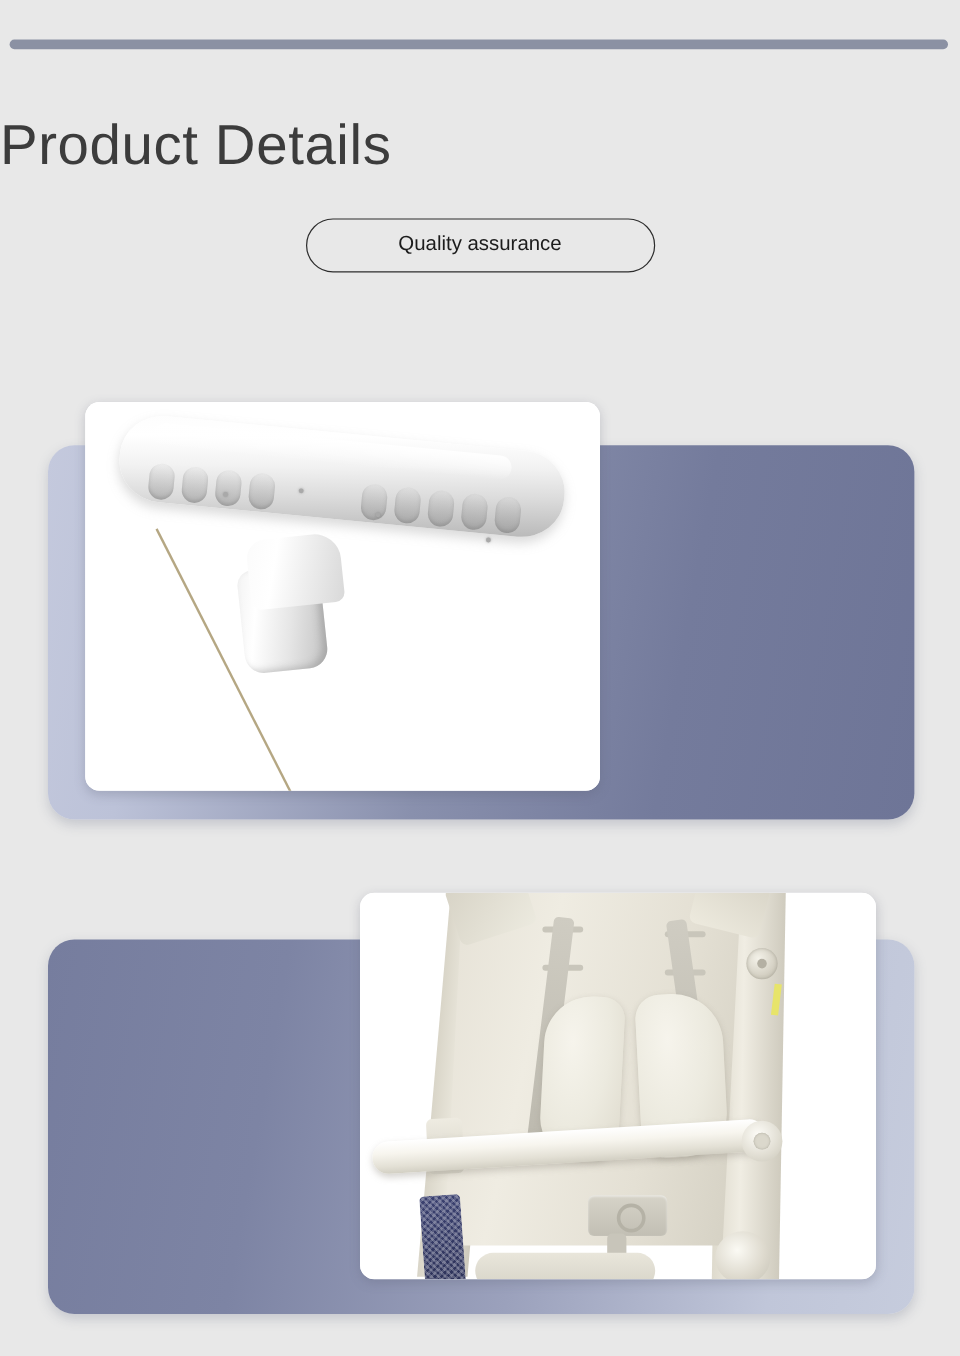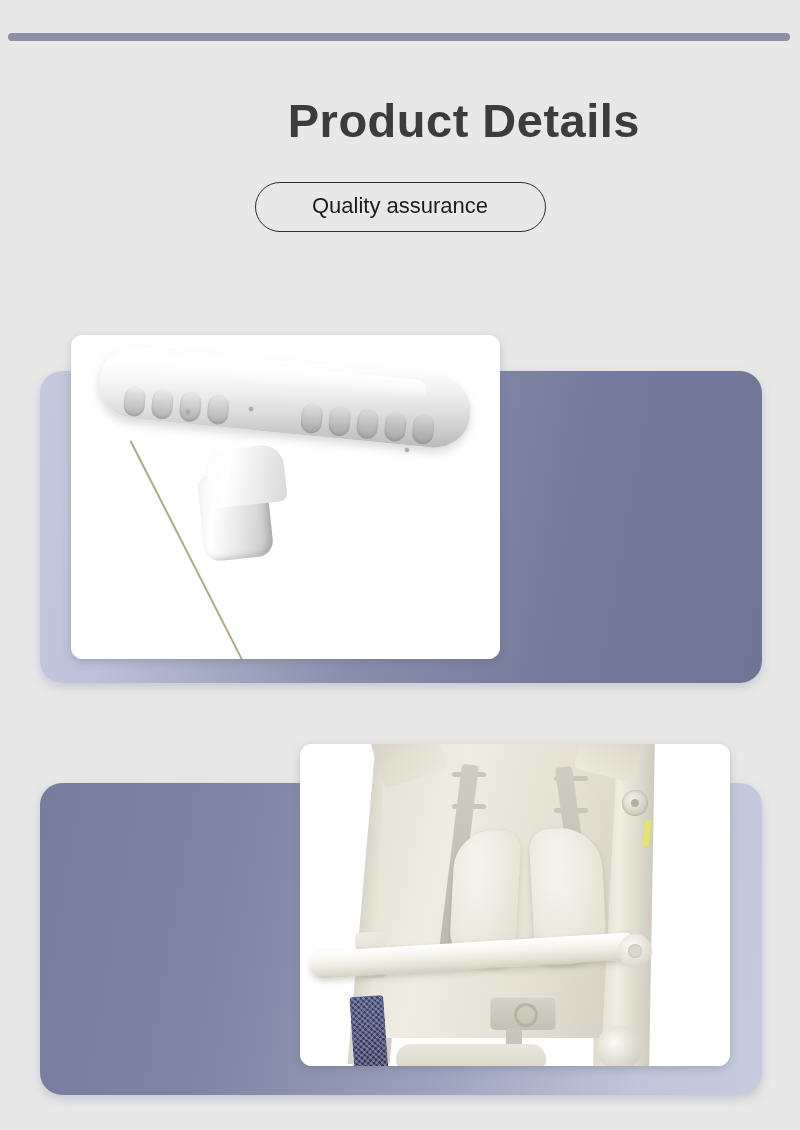--- a/index.html
+++ b/index.html
@@ -17,34 +17,34 @@
   
   .top-rule {
     position:absolute; left:8px; top:33px;
     width:782px; height:8px;
     background:#8b91a3; border-radius:4px;
   }
 
   
   .page-title {
     position:absolute; left:0; top:95px; width:640px;
-    text-align:right;
-    font-size:47px; font-weight:700; letter-spacing:0.5px;
+    text-align:left;
+    font-size:47px; font-weight:400; letter-spacing:0.5px;
     color:#3c3c3c; line-height:1.1;
   }
 
   .badge-wrap {
     position:absolute; left:0; top:182px; width:800px;
     display:flex; justify-content:center;
   }
   .badge {
     border:1.4px solid #2c2c2c;
     border-radius:26px;
     padding:11px 40px 13px;
-    font-size:22px; color:#1c1c1c;
+    font-size:17px; color:#1c1c1c;
     background:transparent;
     line-height:1.1;
     min-width:291px; text-align:center;
   }
 
   
   .card {
     position:absolute;
     border-radius:22px;
     box-shadow:0 4px 10px rgba(120,125,145,0.30);

